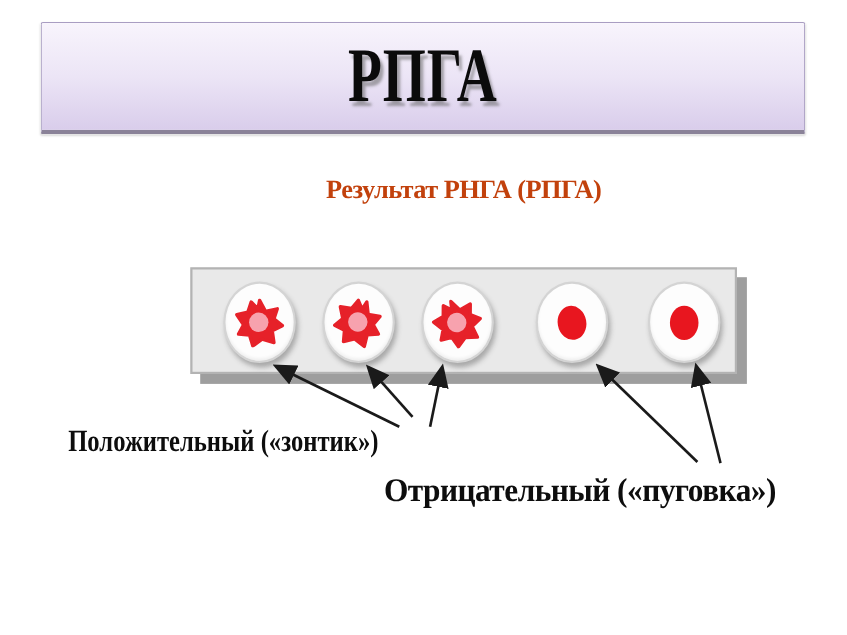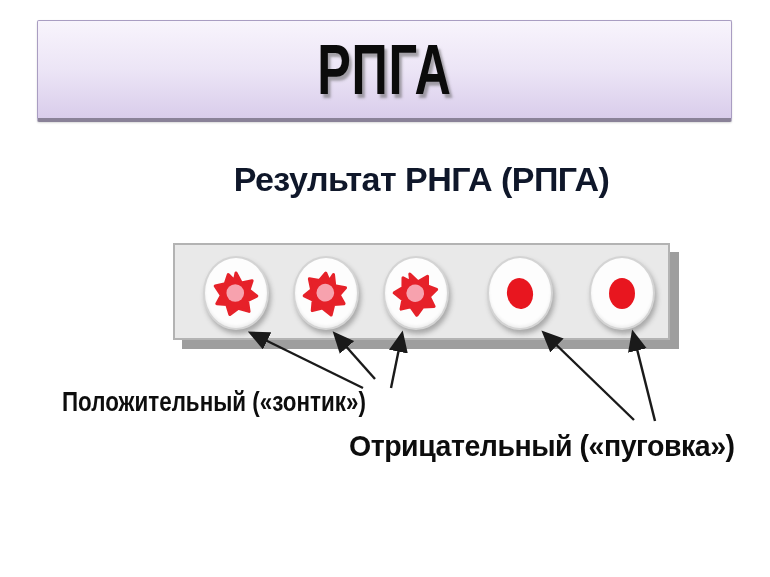--- a/index.html
+++ b/index.html
@@ -1,36 +1,36 @@
 <!DOCTYPE html>
 <html><head>
 <meta charset="utf-8">
 <style>
   html,body { margin:0; padding:0; background:#ffffff; }
   .canvas {
     position:relative; width:770px; height:504px; background:#ffffff;
-    overflow:hidden; font-family:Liberation Sans, sans-serif;
+    overflow:hidden; font-family:Liberation Serif, serif;
   }
   
   .title-box {
     position:absolute; left:37px; top:20px; width:693px; height:97px;
     background:linear-gradient(180deg,#f8f4fc 0%, #ece5f6 50%, #d9cdeb 100%);
     border:1px solid #a99dc2; border-bottom:4px solid #8a8298; border-radius:2px;
     display:flex; align-items:center; justify-content:center;
     box-shadow:0 1px 2px rgba(0,0,0,0.15);
   }
   .title-text {
     font-weight:bold; font-size:70px; color:#0b0b0b; line-height:1;
     transform:scaleX(0.72); letter-spacing:1px;
     text-shadow:4px 4px 3px rgba(100,100,100,0.55);
   }
   
   .diagram-title {
     position:absolute; left:173px; top:160px; width:497px; text-align:center;
-    font-weight:bold; font-size:34px; letter-spacing:-0.5px; color:#0f172a;
+    font-weight:bold; font-size:24px; letter-spacing:-0.5px; color:#c2410c;
   }
   
   .plate {
     position:absolute; left:173px; top:243px; width:493px; height:93px;
     background:#e9e9e9; border:2px solid #b3b3b3;
     box-shadow:9px 9px 0 #9e9e9e;
   }
   .well {
     position:absolute; top:11px; width:62px; height:70px;
     background:#fdfdfd; border:2px solid #d4d4d4; border-radius:50%;

